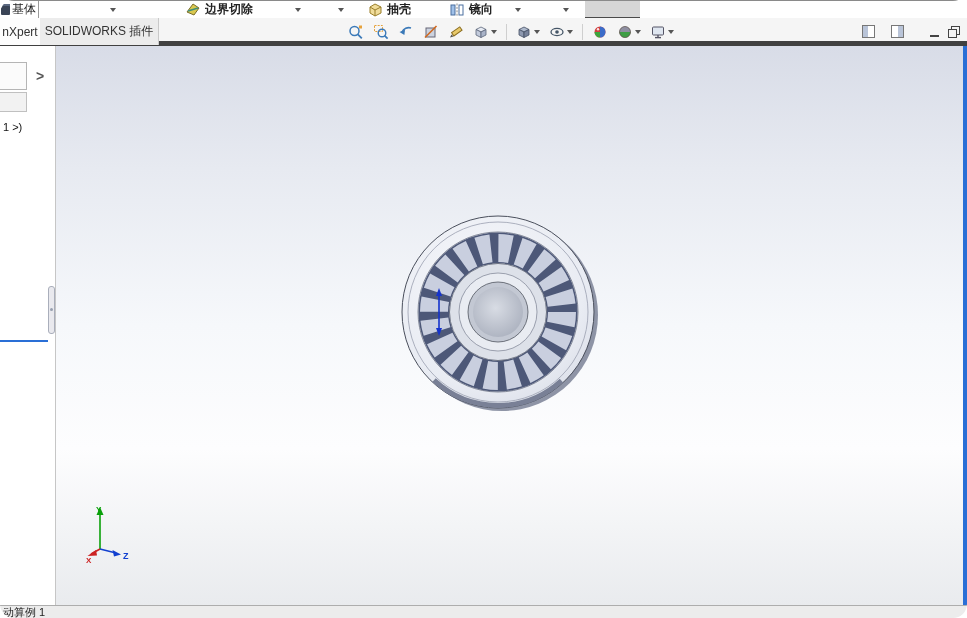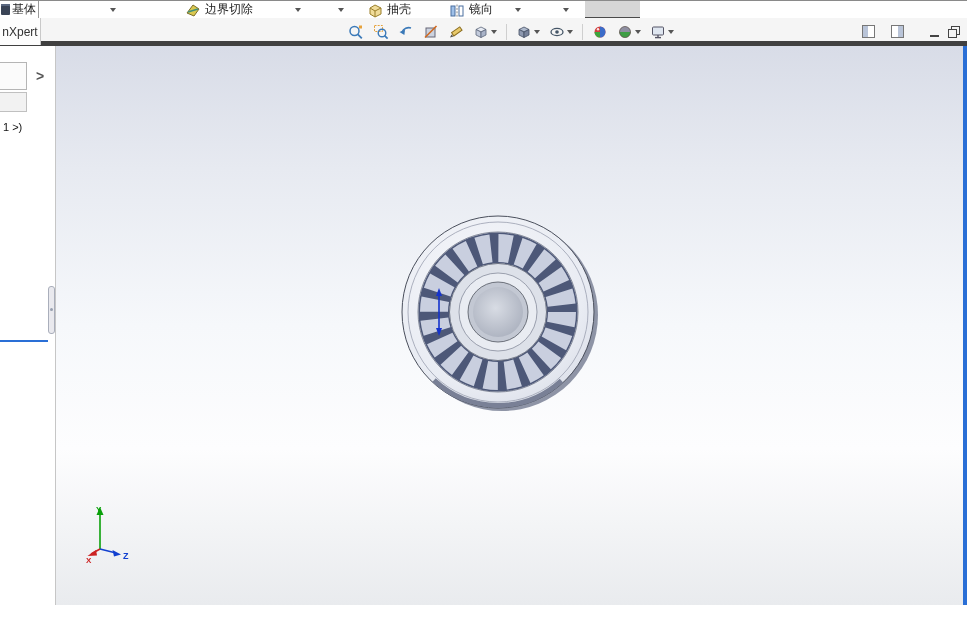--- a/index.html
+++ b/index.html
@@ -1,23 +1,23 @@
 <!DOCTYPE html>
 <html><head>
 <meta charset="utf-8">
 <style>
   html,body{margin:0;padding:0;}
   body{font-family:"Liberation Sans",sans-serif;background:#fff;}
-  .win{position:relative;width:967px;height:618px;overflow:hidden;background:#fff;font-size:12px;color:#222;}
+  .win{position:relative;width:967px;height:618px;overflow:hidden;background:#fff;font-size:12px;color:#222;border-radius:14px;}
 
   
   .row1{position:absolute;left:0;top:0;width:100%;height:18px;background:#fff;border-top:1px solid #8a8a8a;box-sizing:border-box;}
   .btn-base{position:absolute;left:0;top:0;width:39px;height:17px;border-right:1px solid #9a9a9a;display:flex;align-items:center;gap:2px;padding-left:1px;box-sizing:border-box;background:#fff;}
   .mini-dark{width:9px;height:11px;background:#3a4456;border-radius:1px;box-shadow:inset 0 2px 0 #5b6880;}
-  .tool-item{position:absolute;top:0;height:17px;display:flex;align-items:flex-end;gap:4px;white-space:nowrap;}
+  .tool-item{position:absolute;top:0;height:17px;display:flex;align-items:center;gap:4px;white-space:nowrap;font-weight:bold;}
   .caret{width:0;height:0;border-left:3.5px solid transparent;border-right:3.5px solid transparent;border-top:4px solid #555;display:inline-block;}
   .caret-abs{position:absolute;top:7px;}
   .gray-btn{position:absolute;left:585px;top:0;width:55px;height:16px;background:#d6d6d6;border-bottom:2px solid #4a4a4a;}
 
   
   .row2{position:absolute;left:0;top:18px;width:100%;height:28px;background:#f5f5f5;border-bottom:5px solid #404040;box-sizing:border-box;padding-left:24px;}
   .tab{position:absolute;top:0;height:27px;display:flex;align-items:center;justify-content:center;color:#333;}
   .tab-dimxpert{left:0;width:40px;background:#fdfdfd;border-right:1px solid #c9c9c9;}
   .tab-addins{left:40px;width:118px;background:#ececec;border-right:1px solid #c9c9c9;}
   .viewbar{position:absolute;left:348px;top:0;height:27px;display:flex;align-items:center;gap:9px;}
@@ -94,20 +94,23 @@
     <span class="caret caret-abs" style="left:515px"></span>
     <span class="caret caret-abs" style="left:563px"></span>
 
     <div class="gray-btn"></div>
   </div>
 
   <div class="row2">
     <div class="tab tab-dimxpert">
       <span>nXpert</span>
     </div>
+    <div class="tab tab-addins">
+      <span>SOLIDWORKS 插件</span>
+    </div>
 
     <div class="viewbar">
       <span class="vb-item">
         <svg width="16" height="16">
           <rect x="11" y="1.5" width="3" height="3" fill="#e6a23c"></rect>
           <circle cx="6.5" cy="7" r="4.5" fill="none" stroke="#3a79b8" stroke-width="1.5"></circle>
           <line x1="9.8" y1="10.3" x2="13.8" y2="14.3" stroke="#3a79b8" stroke-width="1.8"></line>
         </svg>
       </span>
       <span class="vb-item">
@@ -254,14 +257,17 @@
       <line x1="14" y1="45" x2="5" y2="50" stroke="#cc2222" stroke-width="1.6"></line>
       <polygon points="1.5,52 10,46 11,51.5" fill="#cc2222"></polygon>
       <text x="0" y="59" font-size="8" fill="#cc2222" font-weight="bold">X</text>
 
       <line x1="14" y1="45" x2="30" y2="49" stroke="#1240d0" stroke-width="1.6"></line>
       <polygon points="35,50.5 26.5,46 28,52.5" fill="#1240d0"></polygon>
       <text x="37" y="55" font-size="9" fill="#1240d0" font-weight="bold">Z</text>
     </svg>
   </div>
 
+  <div class="status">
+    <span>动算例 1</span>
+  </div>
 
 </div>
 
 </body></html>

